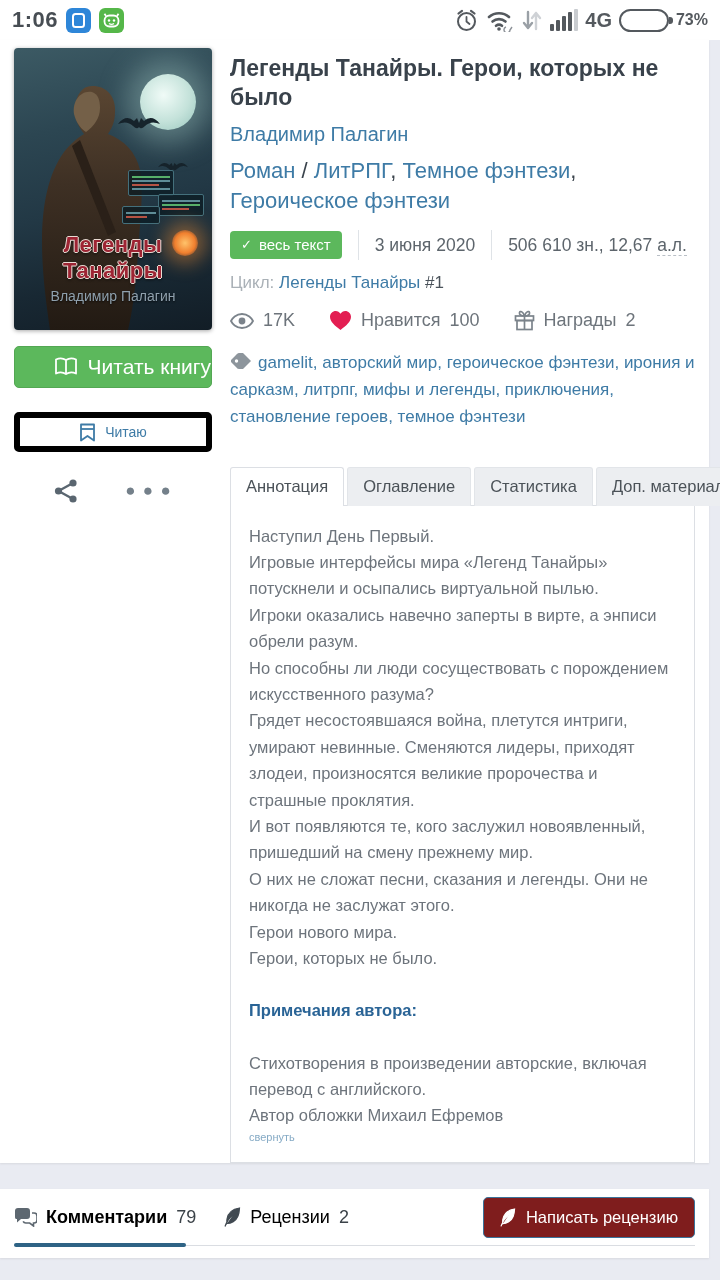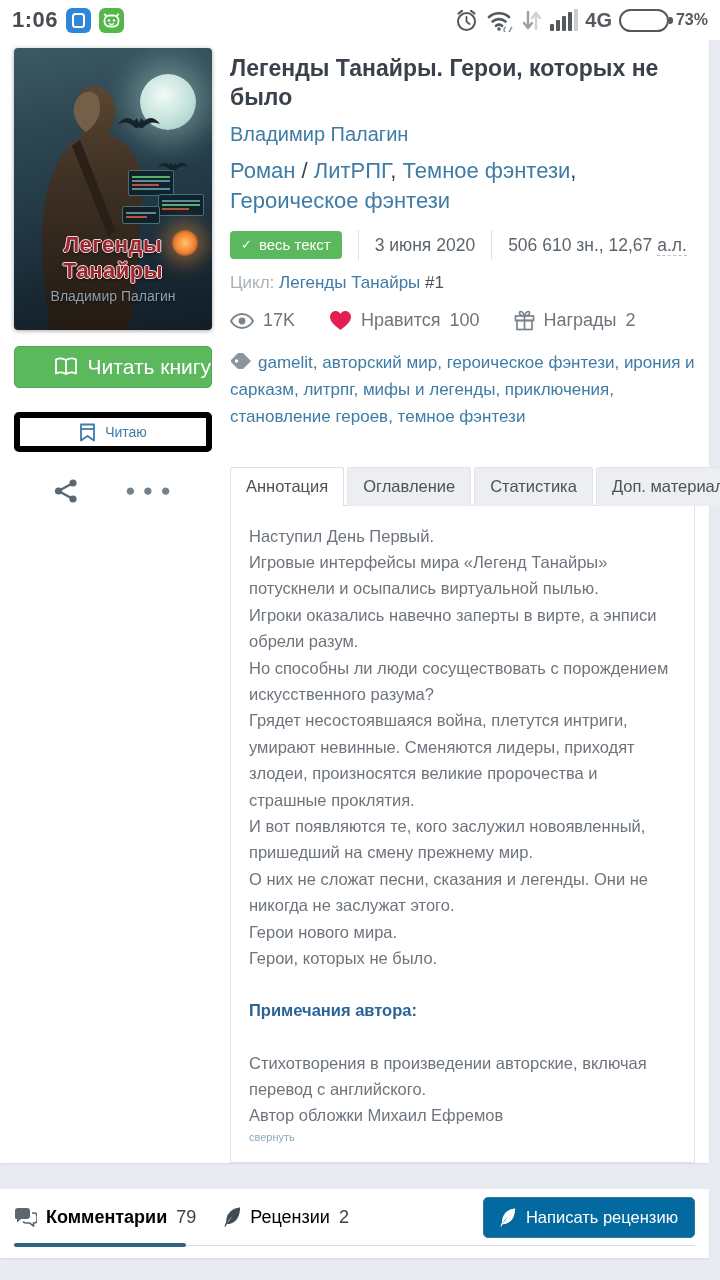--- a/index.html
+++ b/index.html
@@ -106,21 +106,21 @@
   
   .comments-card { margin-top:26px; background:#fff; width:709px; padding:0 14px 12px; box-shadow:0 1px 2px rgba(0,0,0,.08); }
   .c-header { display:flex; align-items:center; border-bottom:1px solid #dadde2; position:relative; height:57px; }
   .c-tab { display:flex; align-items:center; gap:9px; cursor:pointer; }
   .c-tab-label { font-size:18px; color:#000000; font-weight:bold; }
   .c-tab-label.normal { font-weight:normal; }
   .c-count { font-size:18px; color:#3b4248; }
   .c-tab + .c-tab { margin-left:28px; }
   .c-underline { position:absolute; left:0; bottom:-2px; width:172px; height:4px; background:#2e6385; border-radius:2px; }
   .c-header-spacer { flex:1; }
-  .btn-review { background:#0369a1; border:1px solid #3a739a; color:#fff; font-size:16.5px; border-radius:5px;
+  .btn-review { background:#7f1d1d; border:1px solid #3a739a; color:#fff; font-size:16.5px; border-radius:5px;
     height:41px; padding:0 16px; display:flex; align-items:center; gap:10px; cursor:pointer; }
 
   svg { display:block; }
 </style>
 </head>
 <body>
 
 <div class="statusbar">
   <span class="sb-time">1:06</span>
   <span class="sb-app blue">

